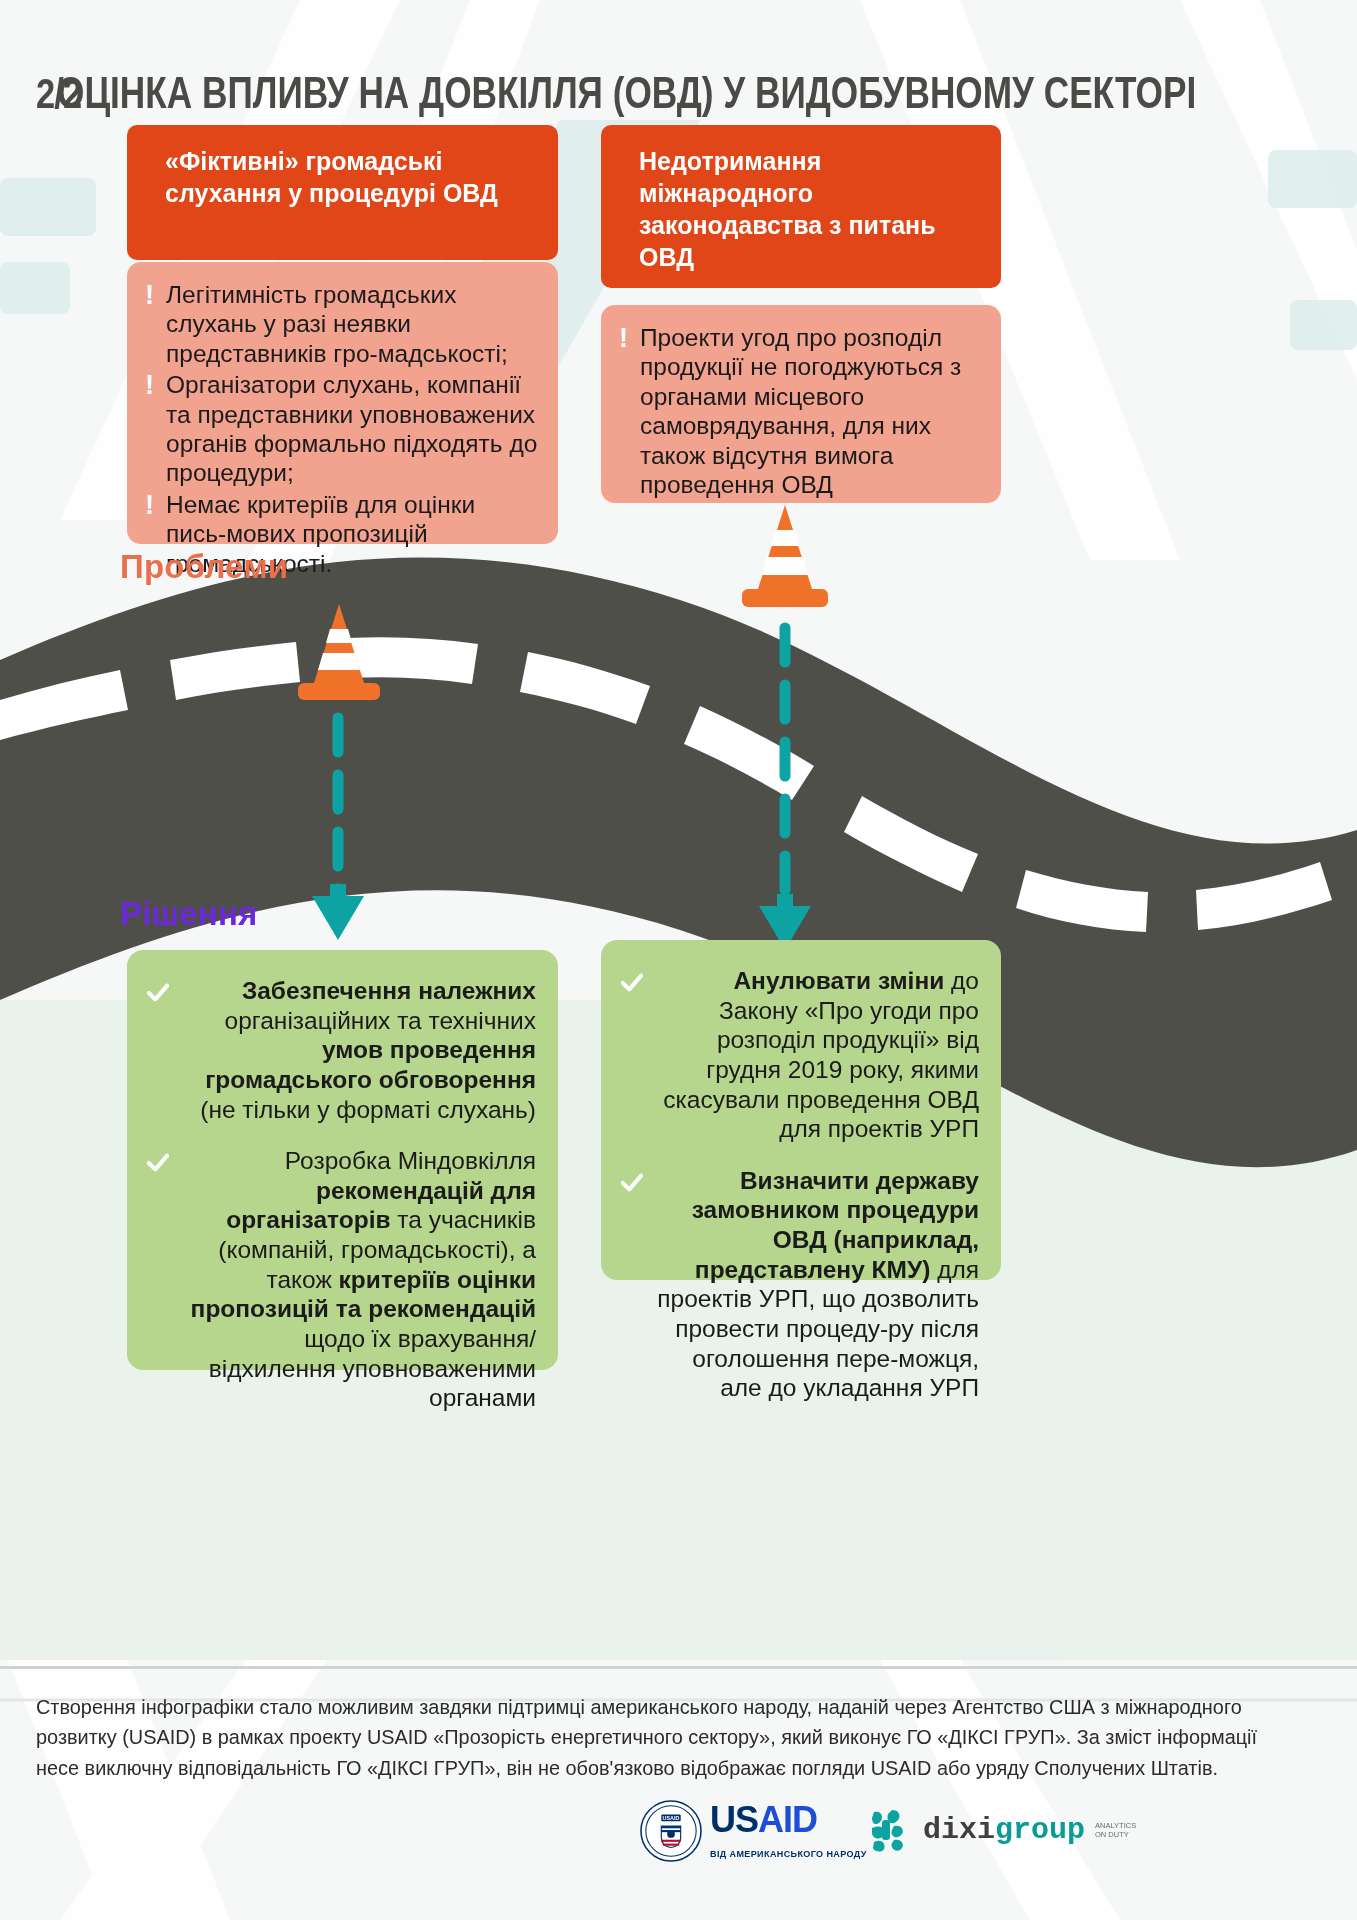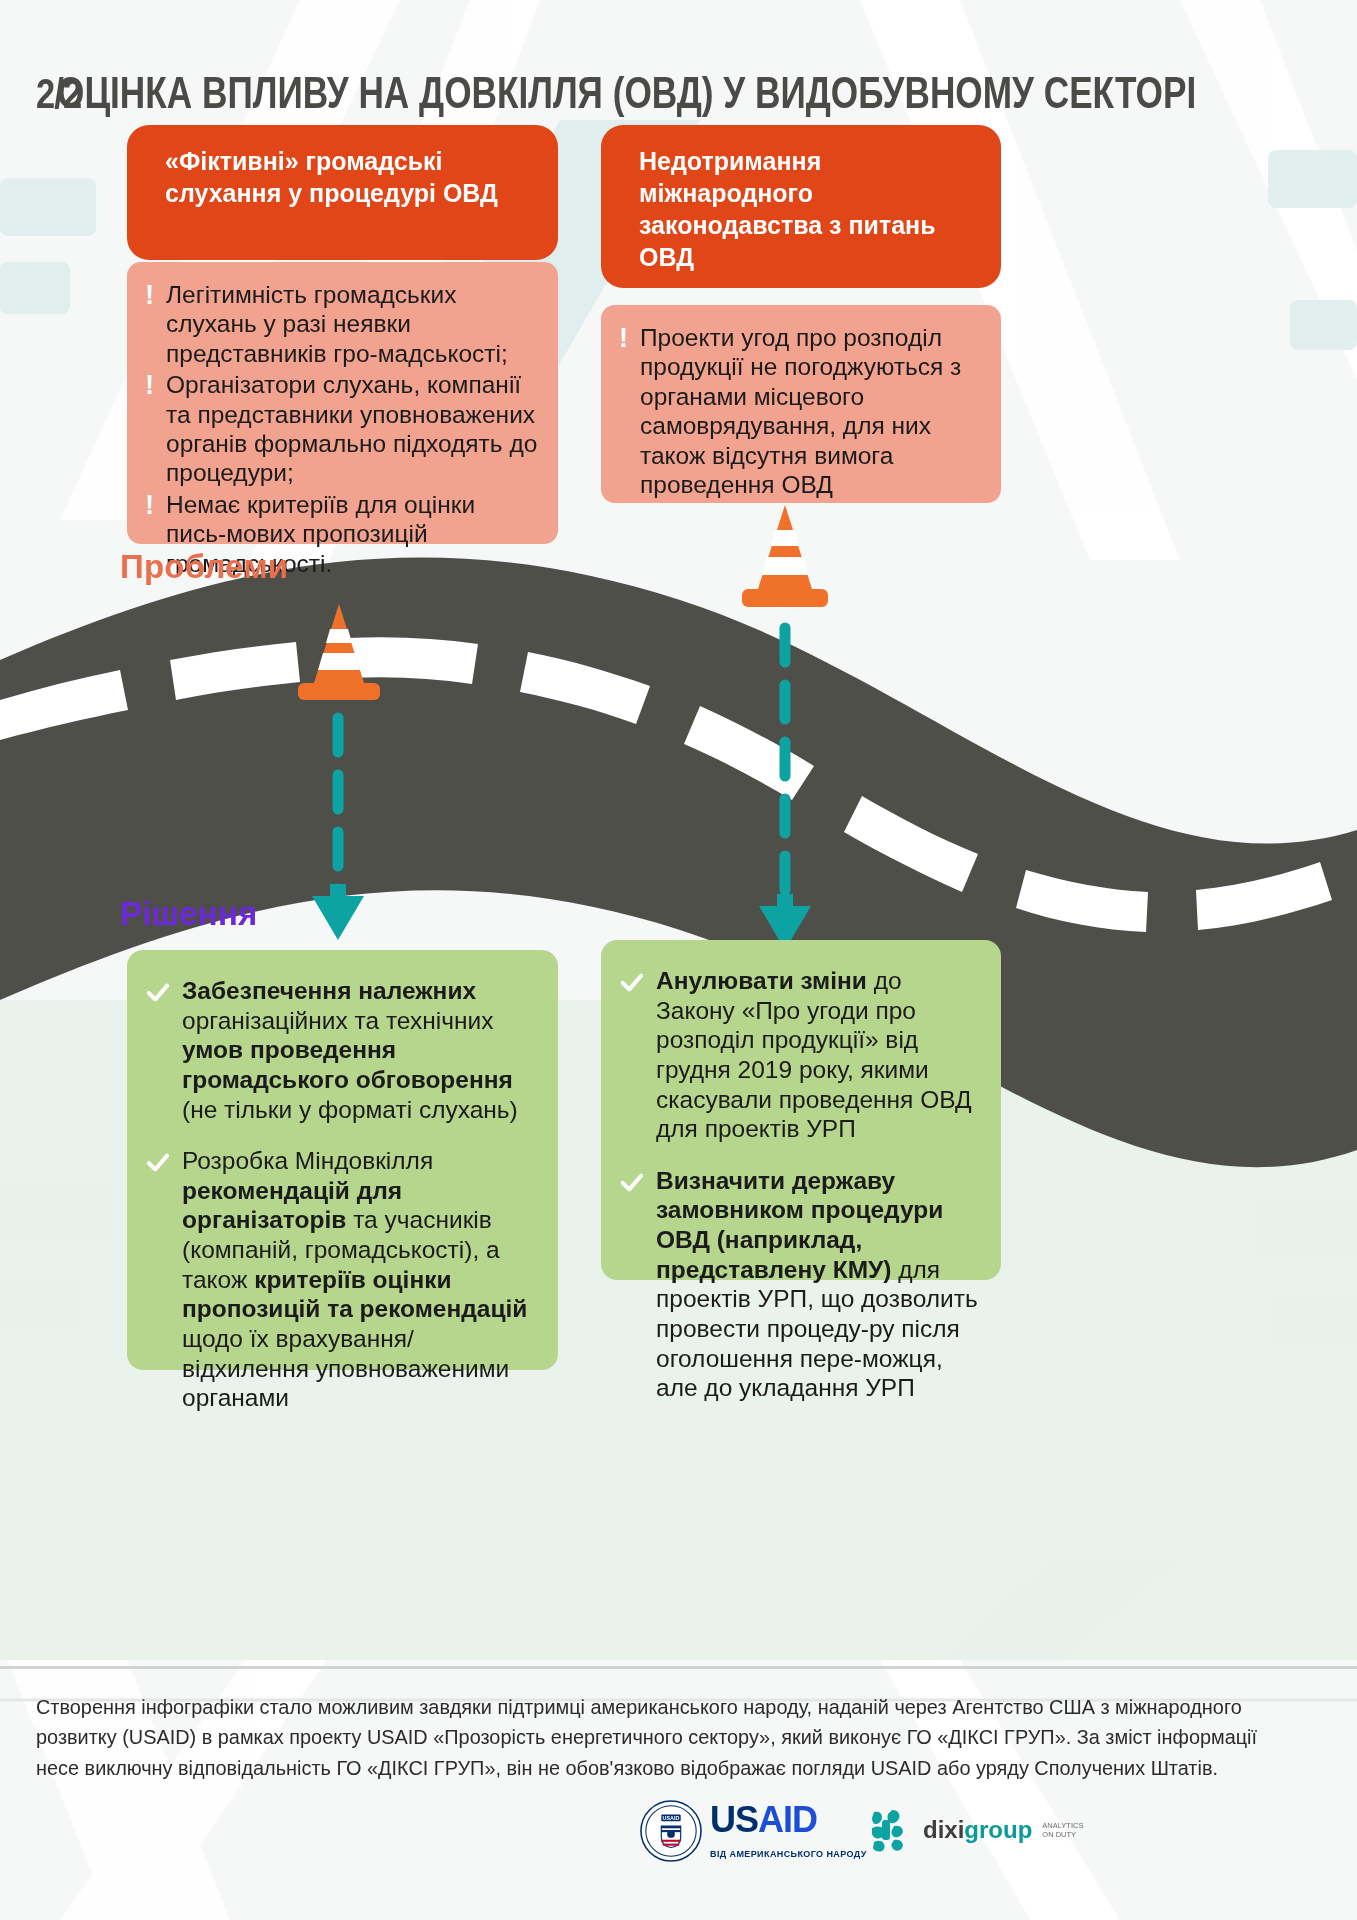--- a/index.html
+++ b/index.html
@@ -27,21 +27,21 @@
   }
   .title-main{
     font-family:"Liberation Sans Narrow","Liberation Sans",sans-serif;
     font-weight:bold;font-size:44px;color:#4a4a47;white-space:nowrap;
     transform:scaleX(.80);transform-origin:left bottom;letter-spacing:0px;
     margin-left:-52px;
   }
 
   
   .orange-card{
-    position:absolute;background:#e04617;border-radius:22px;
+    position:absolute;background:#e04617;border-radius:10px;
     color:#fff;font-weight:bold;font-size:25px;line-height:1.28;
     padding:20px 22px 20px 38px;box-sizing:border-box;
   }
   #orange-left{left:127px;top:125px;width:431px;height:135px;}
   #orange-right{left:601px;top:125px;width:400px;height:163px;}
 
   
   .pink-card{
     position:absolute;background:#f2a390;border-radius:14px;
     box-sizing:border-box;padding:18px 20px 18px 18px;
@@ -61,21 +61,21 @@
   
   .sec-label{
     position:absolute;font-weight:bold;font-size:33px;letter-spacing:.2px;
   }
   #label-problems{left:120px;top:548px;color:#e8704e;}
   #label-solutions{left:120px;top:895px;color:#6d28d9;}
 
   
   .green-card{
     position:absolute;background:#b6d68d;border-radius:16px;
-    box-sizing:border-box;padding:26px 22px 24px 20px;
+    box-sizing:border-box;padding:26px 22px 24px 20px;text-align:right;
   }
   #green-left{left:127px;top:950px;width:431px;height:420px;}
   #green-right{left:601px;top:940px;width:400px;height:340px;}
   .s-item{display:flex;gap:13px;align-items:flex-start;margin-bottom:22px;}
   .s-item:last-child{margin-bottom:0;}
   .check{flex:0 0 auto;width:22px;height:22px;margin-top:6px;}
   .s-text{font-size:24.5px;line-height:1.21;color:#1b1b1b;}
   .s-text b{font-weight:bold;}
 
   
@@ -88,21 +88,21 @@
   #logos{position:absolute;left:640px;top:1800px;width:560px;height:80px;}
   .usaid-wrap{position:absolute;left:0;top:0;display:flex;align-items:center;gap:8px;}
   .usaid-seal{width:62px;height:62px;}
   .usaid-block{display:flex;flex-direction:column;}
   .usaid-word{font-weight:bold;font-size:36px;line-height:.94;letter-spacing:-1px;}
   .usaid-us{color:#002f6c;}
   .usaid-a{color:#1d4ed8;}
   .usaid-sub{font-size:9px;color:#002f6c;letter-spacing:.4px;font-weight:bold;margin-top:13px;}
   .dixi-wrap{position:absolute;left:228px;top:6px;display:flex;align-items:center;gap:7px;}
   .dixi-mark{width:48px;height:48px;}
-  .dixi-text{font-family:Liberation Sans, sans-serif;font-size:24px;line-height:1;}
+  .dixi-text{font-family:Liberation Mono, monospace;font-size:30px;line-height:1;}
   .dixi-dixi{color:#3f3f3f;font-weight:bold;font-style:normal;}
   .dixi-group{color:#0a9a9a;font-weight:bold;}
   .dixi-tag{font-family:"Liberation Sans",sans-serif;font-size:7.5px;color:#6b6b6b;line-height:1.25;margin-left:3px;}
 </style>
 </head>
 <body>
 
 <div id="page">
 
   <svg class="bg-svg" viewBox="0 0 1357 1920" preserveAspectRatio="none">

